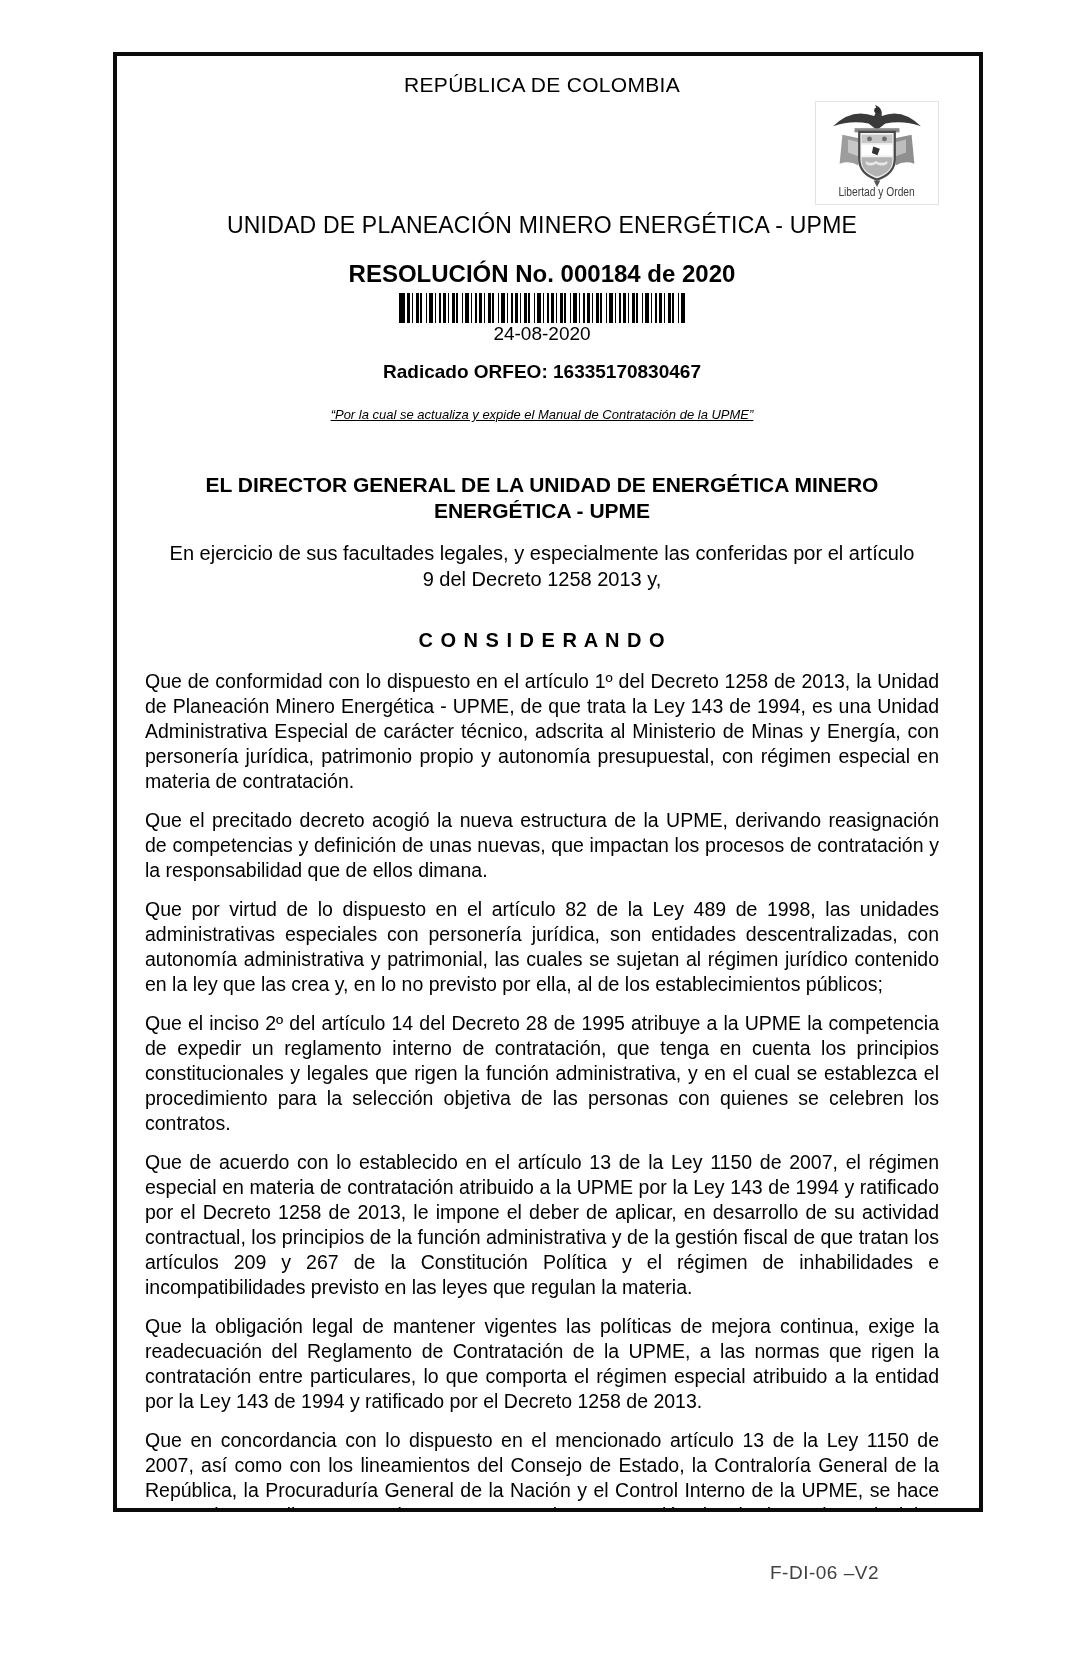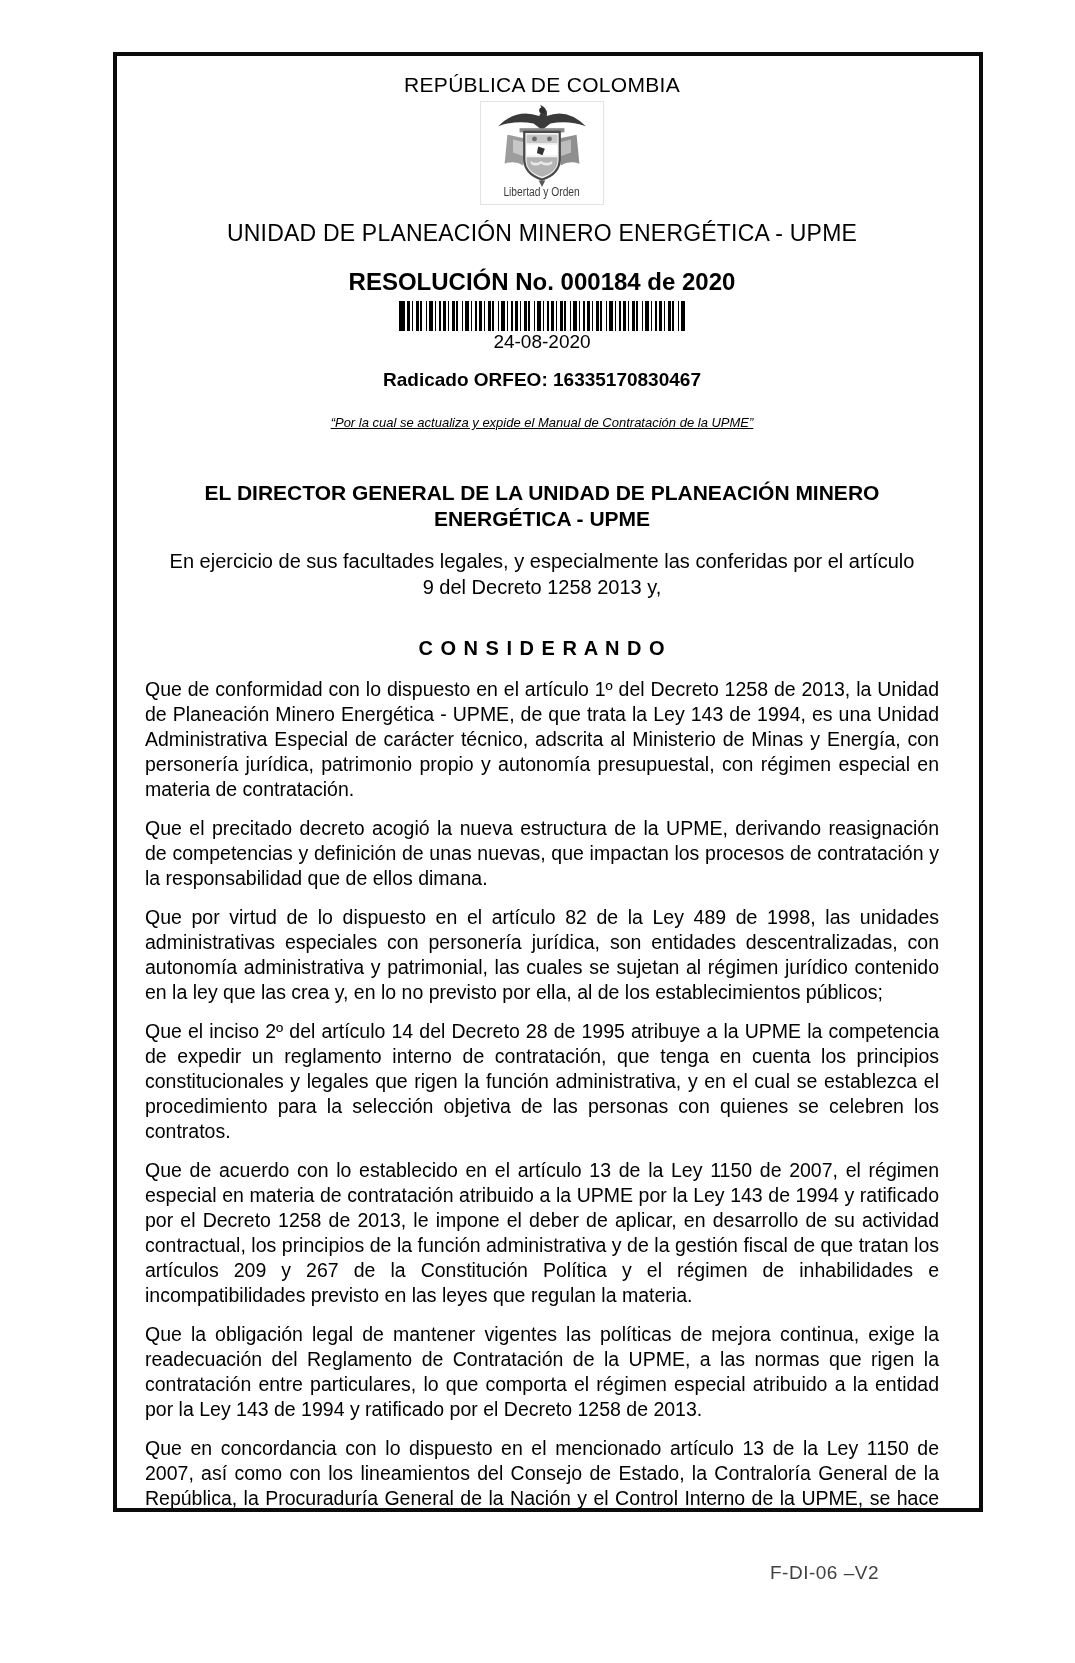--- a/index.html
+++ b/index.html
@@ -8,31 +8,31 @@
     font-family:"Liberation Sans", sans-serif;color:#000;
     -webkit-font-smoothing:antialiased;
   }
   .sheet{
     position:absolute;left:113px;top:52px;width:870px;height:1460px;
     box-sizing:border-box;border:4px solid #0b0b0b;background:#fff;
     padding:14px 40px 0 28px;overflow:hidden;
   }
   .center{text-align:center;}
   .h-republic{font-size:21px;line-height:25px;letter-spacing:.3px;margin:2px 0 4px 0;}
-  .emblem-wrap{display:flex;justify-content:center;}
+  .emblem-wrap{display:flex;justify-content:flex-end;}
   .emblem-box{
     width:122px;height:102px;border:1px solid #e3e3e3;background:#fff;
     display:flex;flex-direction:column;align-items:center;justify-content:flex-start;
   }
   .emblem-box svg{display:block;}
   .emblem-caption{
     font-size:12.5px;color:#3c3c3c;line-height:13px;margin-top:-2px;
     transform:scaleX(.82);transform-origin:center;white-space:nowrap;
   }
-  .h-entity{font-size:23px;line-height:27px;margin-top:15px;letter-spacing:.2px;}
+  .h-entity{font-size:23px;line-height:27px;margin-top:7px;letter-spacing:.2px;}
   .h-resolution{font-size:24px;line-height:23px;font-weight:bold;margin-top:23px;}
   .barcode-row{display:flex;justify-content:center;margin-top:8px;}
   .barcode{
     width:278px;height:30px;
     border-left:4px solid #000;border-right:4px solid #000;
     background:repeating-linear-gradient(90deg,
       #000 0 2px,#fff 2px 4px,#000 4px 7px,#fff 7px 9px,#000 9px 10px,
       #fff 10px 13px,#000 13px 16px,#fff 16px 17px,#000 17px 19px,#fff 19px 23px,
       #000 23px 24px,#fff 24px 26px,#000 26px 30px,#fff 30px 32px,#000 32px 33px,#fff 33px 36px);
   }
@@ -107,21 +107,21 @@
 
   <div class="center h-date">24-08-2020</div>
 
   <div class="center h-radicado">Radicado ORFEO: 16335170830467</div>
 
   <div class="center h-subject">
     <span>“Por la cual se actualiza y expide el Manual de Contratación de la UPME”</span>
   </div>
 
   <div class="center h-director">
-    <div>EL DIRECTOR GENERAL DE LA UNIDAD DE PLANEACIÓN MINERO</div>
+    <div>EL DIRECTOR GENERAL DE LA UNIDAD DE ENERGÉTICA MINERO</div>
     <div>ENERGÉTICA - UPME</div>
   </div>
 
   <div class="center h-exercise">
     <div>En ejercicio de sus facultades legales, y especialmente las conferidas por el artículo</div>
     <div>9 del Decreto 1258 2013 y,</div>
   </div>
 
   <div class="center h-considerando">C O N S I D E R A N D O</div>
 

